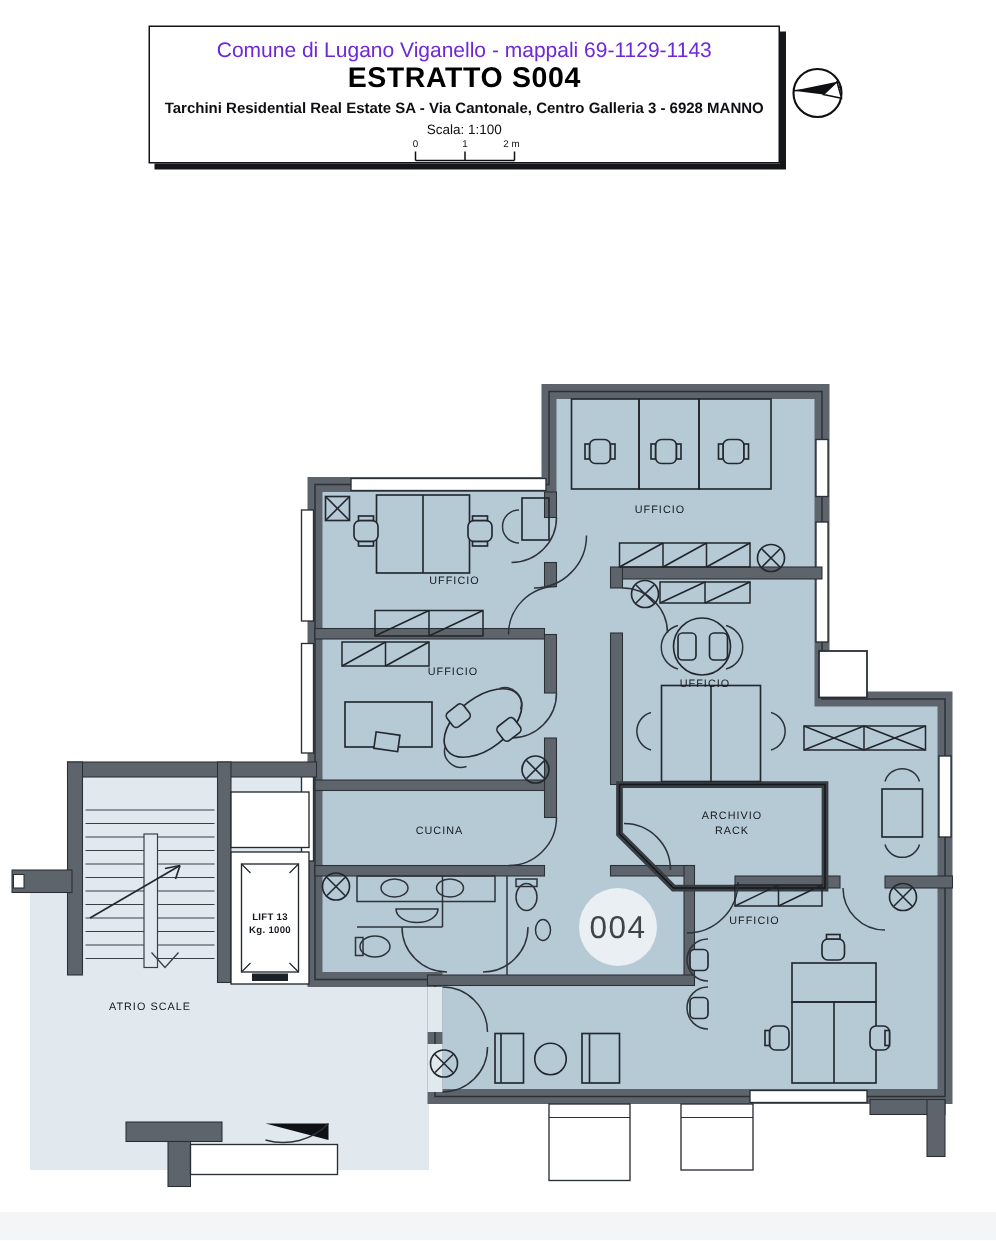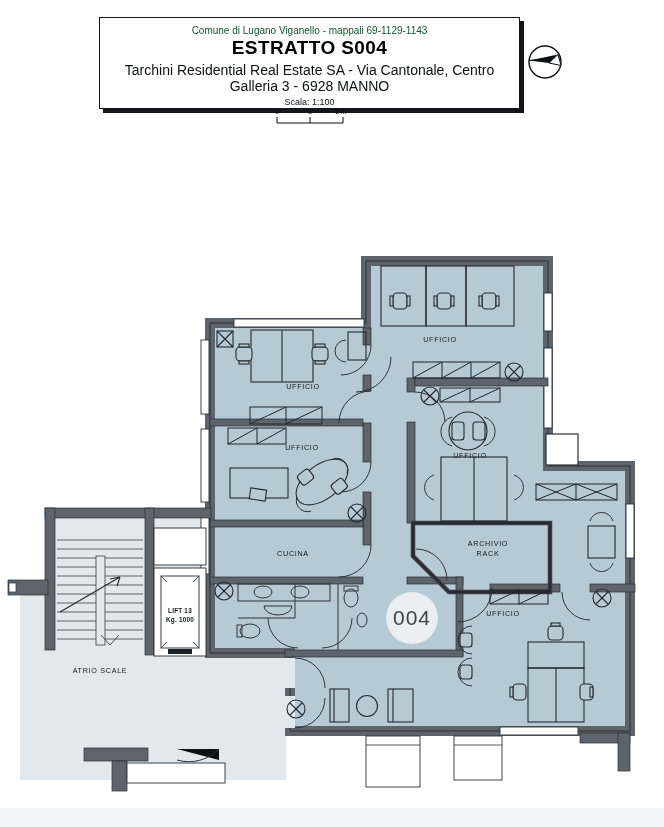--- a/index.html
+++ b/index.html
@@ -23,23 +23,23 @@
   .arc{fill:none;stroke:#2e333a;stroke-width:1;}
   .lbl{font-family:"Liberation Sans",sans-serif;font-size:7.2px;letter-spacing:.7px;fill:#14171b;text-anchor:middle;}
   .lbl-sm{font-family:"Liberation Sans",sans-serif;font-size:6.4px;letter-spacing:.2px;fill:#14171b;text-anchor:middle;font-weight:700;}
   .badge-txt{font-family:"Liberation Sans",sans-serif;font-size:21px;letter-spacing:1px;fill:#3f444a;text-anchor:middle;}
   
   #title-block{
     position:absolute;left:99px;top:17px;width:421px;height:92px;
     background:#fff;border:1.5px solid #121417;box-shadow:4px 4px 0 #14161a;
     text-align:center;box-sizing:border-box;padding-top:7px;
   }
-  #title-block .l1{font-size:10px;color:#14532d;}
+  #title-block .l1{font-size:14px;color:#6d28d9;}
   #title-block .l2{font-size:19px;font-weight:700;color:#000000;margin-top:1px;letter-spacing:.4px;}
-  #title-block .l3{font-size:14px;font-weight:400;color:#0d0f12;margin-top:3px;}
+  #title-block .l3{font-size:10px;font-weight:700;color:#0d0f12;margin-top:3px;}
   #title-block .l4{font-size:9px;color:#0d0f12;margin-top:3px;}
   #scalebar{display:block;margin:0 auto;}
   #north{position:absolute;left:524px;top:42px;}
 </style>
 </head>
 <body>
 
 <div id="stage">
 
   <svg id="plan-svg" width="664" height="827" viewBox="0 0 664 827">

